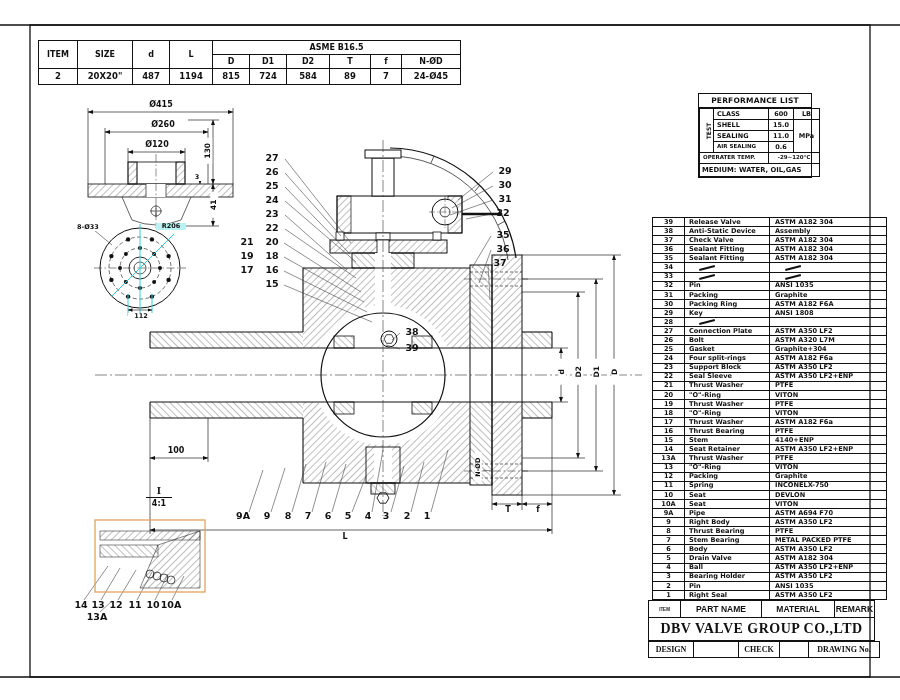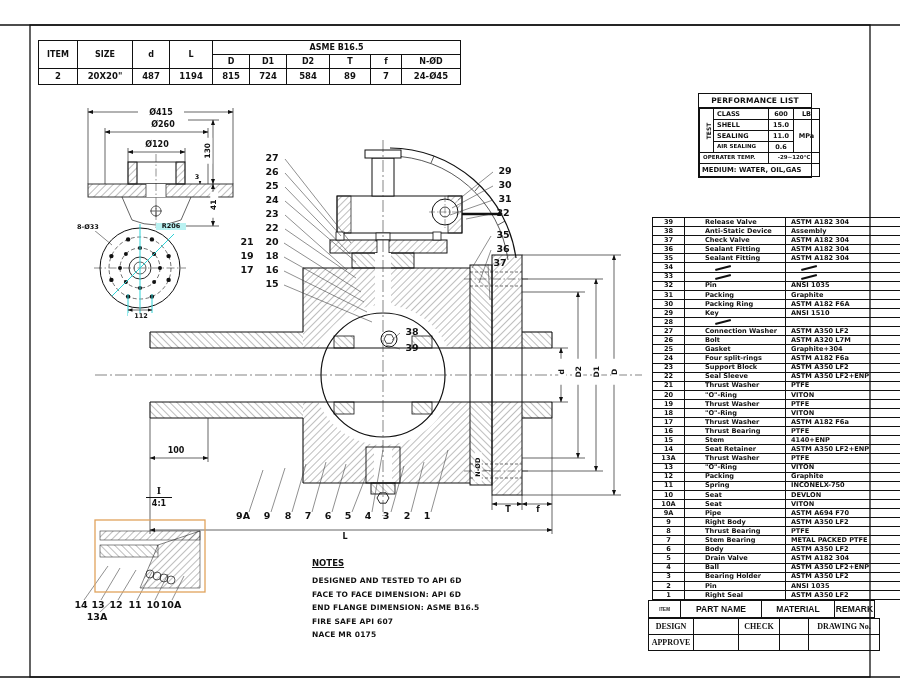--- a/index.html
+++ b/index.html
@@ -35,21 +35,21 @@
   .perf td.pv{width:22px;text-align:center;margin-top:32px;}
   .perf td.pu{width:23px;text-align:center;}
   .perf td.small{font-size:5.5px;}
   .perf td.med{height:12px;text-align:left;padding-left:2px;font-size:6.8px;}
 
   
   table.parts{position:absolute;left:652px;top:217px;border-collapse:collapse;table-layout:fixed;width:222px;}
   table.parts td{border:1px solid #111;font:bold 6.6px "DejaVu Sans",sans-serif;
                  height:8.1px;line-height:1;padding:0;white-space:nowrap;overflow:hidden;}
   table.parts td.pl-no{width:31px;text-align:center;}
-  table.parts td.pl-name{width:80px;padding-left:20px;}
+  table.parts td.pl-name{width:80px;padding-left:4px;}
   table.parts td.pl-material{width:111px;padding-left:5px;}
   span.slash{display:inline-block;width:16px;height:1.5px;background:#111;
              transform:rotate(-14deg);margin-left:10px;vertical-align:middle;}
 
   
   .tblock{position:absolute;left:648px;top:600px;width:226px;}
   .tblock table{border-collapse:collapse;table-layout:fixed;width:226px;}
   .tblock td{border:1px solid #111;padding:0;line-height:1;white-space:nowrap;overflow:hidden;}
   .tblock .ft td{height:16px;text-align:center;font:bold 8.5px "Liberation Sans",sans-serif;}
   .tblock .ft td.c-it{font-size:4.5px;}
@@ -432,30 +432,30 @@
           <td class="pl-material">Graphite</td>
         </tr>
         <tr>
           <td class="pl-no">30</td>
           <td class="pl-name">Packing Ring</td>
           <td class="pl-material">ASTM A182 F6A</td>
         </tr>
         <tr>
           <td class="pl-no">29</td>
           <td class="pl-name">Key</td>
-          <td class="pl-material">ANSI 1510</td>
+          <td class="pl-material">ANSI 1808</td>
         </tr>
         <tr>
           <td class="pl-no">28</td>
           <td class="pl-name"><span class="slash"></span></td>
           <td class="pl-material"></td>
         </tr>
         <tr>
           <td class="pl-no">27</td>
-          <td class="pl-name">Connection Washer</td>
+          <td class="pl-name">Connection Plate</td>
           <td class="pl-material">ASTM A350 LF2</td>
         </tr>
         <tr>
           <td class="pl-no">26</td>
           <td class="pl-name">Bolt</td>
           <td class="pl-material">ASTM A320 L7M</td>
         </tr>
         <tr>
           <td class="pl-no">25</td>
           <td class="pl-name">Gasket</td>
@@ -601,50 +601,38 @@
 
 <div class="tblock">
   <table>
     <tbody>
           <tr class="ft">
       <td class="c-it" style="width:31px">ITEM</td>
       <td style="width:80px">PART NAME</td>
       <td style="width:72px">MATERIAL</td>
       <td style="width:39px">REMARK</td>
     </tr>
+    <tr>
+            <td colspan="4" class="company">DBV VALVE GROUP CO.,LTD</td>
+          </tr>
   </tbody>
       </table>
   <table>
     <tbody>
           <tr class="sig">
       <td style="width:44px">DESIGN</td>
       <td style="width:44px"></td>
       <td style="width:40px">CHECK</td>
       <td style="width:28px"></td>
       <td style="width:70px">DRAWING No.</td>
     </tr>
-    <tr class="sig">
-      <td>APPROVE</td>
-      <td></td>
-      <td></td>
-      <td></td>
-      <td></td>
-    </tr>
   </tbody>
       </table>
 </div>
 
-<div class="notes">
-  <div class="nt">NOTES</div>
-  <div class="nl">DESIGNED AND TESTED TO API 6D</div>
-  <div class="nl">FACE TO FACE DIMENSION:  API 6D</div>
-  <div class="nl">END FLANGE DIMENSION:  ASME B16.5</div>
-  <div class="nl">FIRE SAFE API 607</div>
-  <div class="nl">NACE MR 0175</div>
-</div>
 
 <div class="detail-label">
   <span class="dl1">I</span>
   <span class="dl2">4:1</span>
 </div>
 
 <div class="co" style="left:261px;top:153px">27</div>
 <div class="co" style="left:261px;top:167px">26</div>
 <div class="co" style="left:261px;top:181px">25</div>
 <div class="co" style="left:261px;top:195px">24</div>
@@ -681,21 +669,21 @@
 <div class="co" style="left:416px;top:511px">1</div>
 
 <div class="co" style="left:70px;top:600px">14</div>
 <div class="co" style="left:87px;top:600px">13</div>
 <div class="co" style="left:105px;top:600px">12</div>
 <div class="co" style="left:124px;top:600px">11</div>
 <div class="co" style="left:142px;top:600px">10</div>
 <div class="co" style="left:158px;top:600px;width:26px">10A</div>
 <div class="co" style="left:86px;top:612px">13A</div>
 
-<div class="dim big" style="left:138px;top:109px;width:44px">Ø415</div>
+<div class="dim big" style="left:138px;top:101px;width:44px">Ø415</div>
 <div class="dim big" style="left:140px;top:121px;width:44px">Ø260</div>
 <div class="dim big" style="left:134px;top:141px;width:44px">Ø120</div>
 <div class="dim rot" style="left:195px;top:147px;width:24px">130</div>
 <div class="dim tiny" style="left:190px;top:174px;width:12px">3</div>
 <div class="dim rot" style="left:201px;top:201px;width:24px">41</div>
 <div class="dim tiny" style="left:70px;top:224px;width:34px">8-Ø33</div>
 <div class="dim tiny cyanbg" style="left:156px;top:223px;width:28px">R206</div>
 <div class="dim tiny" style="left:128px;top:313px;width:24px">112</div>
 <div class="dim big" style="left:160px;top:447px;width:30px">100</div>
 <div class="dim rot" style="left:549px;top:368px;width:24px">d</div>

